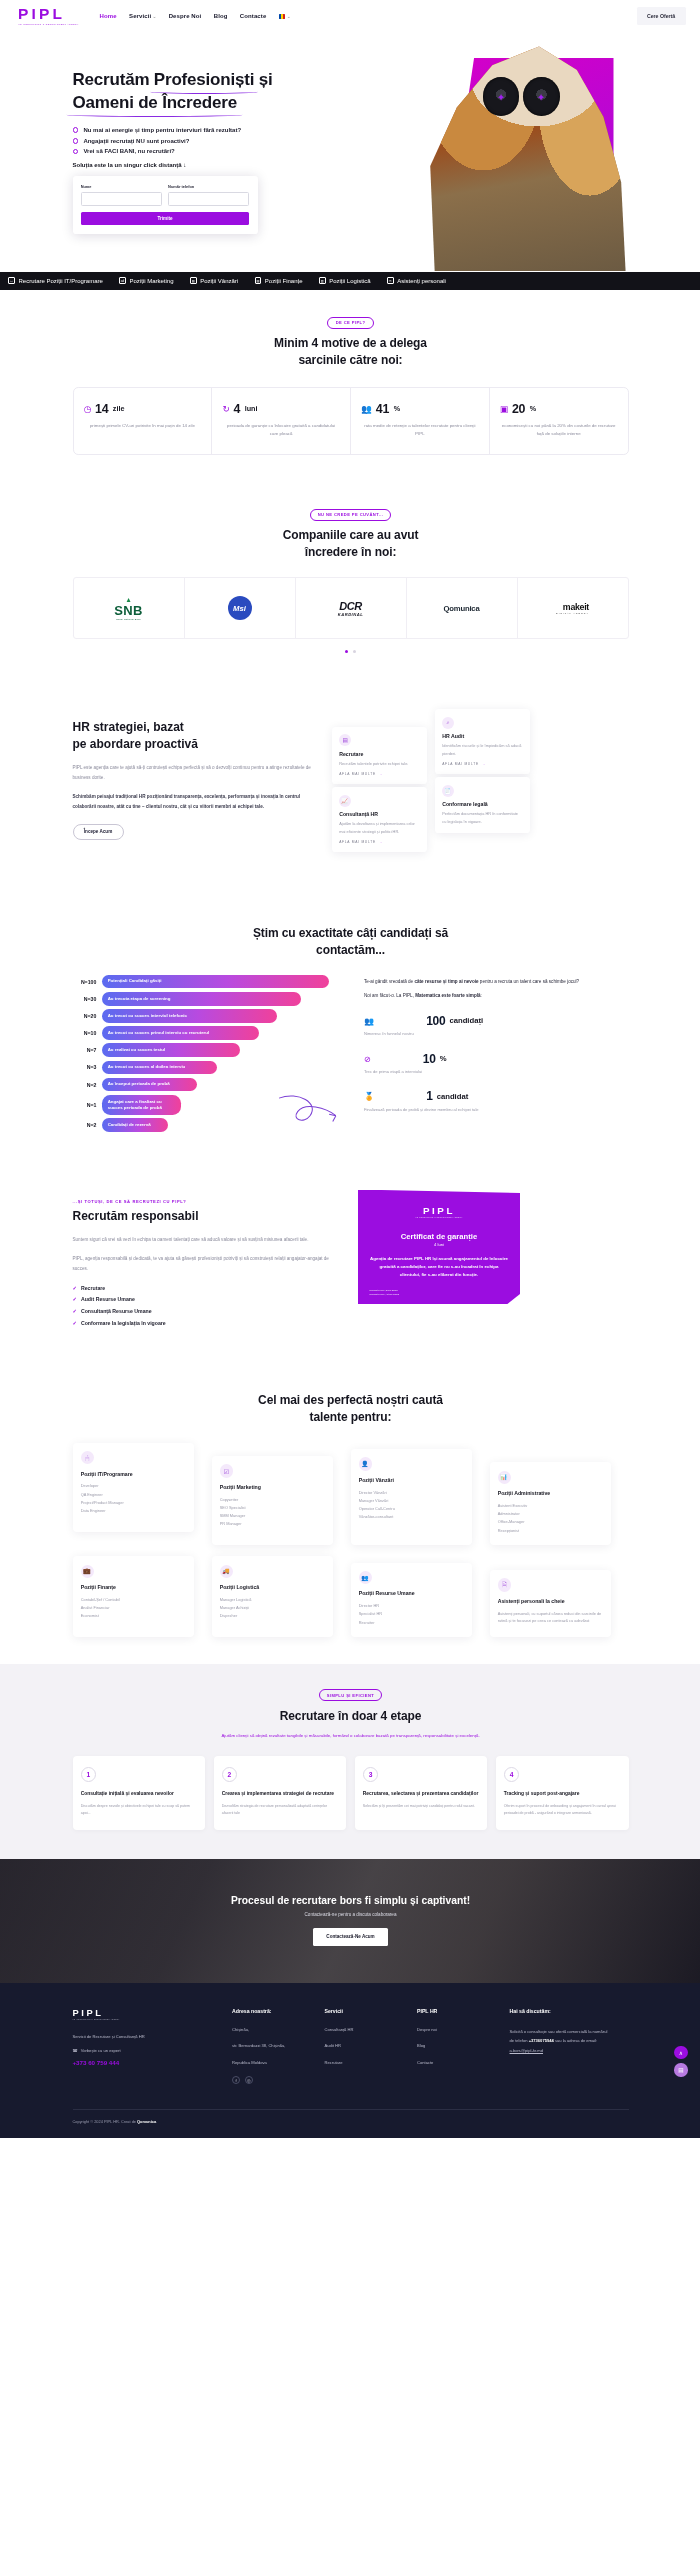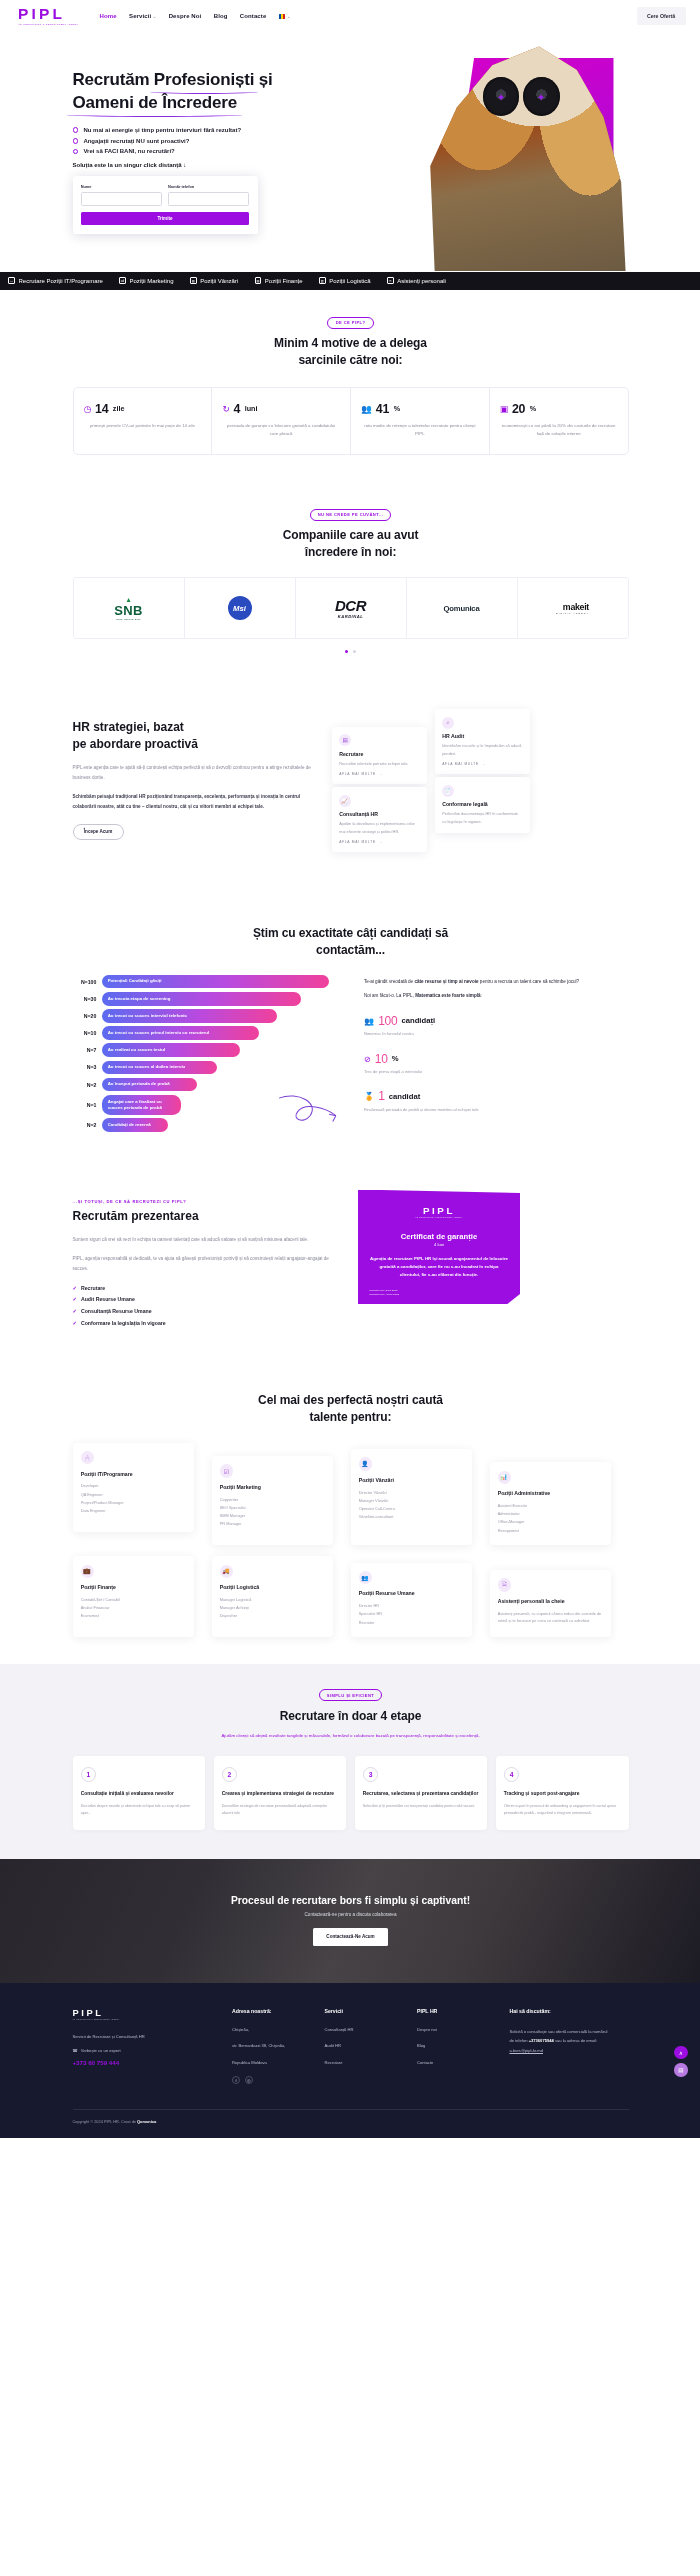--- a/index.html
+++ b/index.html
@@ -185,21 +185,21 @@
   .snb { text-align: center; color: #0d5e3a; }
   .snb-mark { font-size: 6.7px; color: #1a8a4a; }
   .snb-name { font-size: 13px; font-weight: 700; letter-spacing: 0.3px; }
   .snb-sub { font-size: 2.3px; letter-spacing: 0.2px; }
   .msi {
     width: 24px; height: 24px; border-radius: 50%; background: #2a4bbf;
     color: #fff; display: flex; align-items: center; justify-content: center;
     font-style: italic; font-weight: 700; font-size: 7.7px;
   }
   .dcr { text-align: center; color: #15151f; }
-  .dcr-m { font-size: 15px; font-weight: 800; font-style: italic; letter-spacing: -0.5px; }
+  .dcr-m { font-size: 11px; font-weight: 800; font-style: italic; letter-spacing: -0.5px; }
   .dcr-s { font-size: 4.1px; font-weight: 700; font-style: italic; letter-spacing: 0.5px; }
   .qom { font-size: 7.7px; font-weight: 600; color: #1b2530; letter-spacing: -0.2px; }
   .mkit { text-align: right; }
   .mkit-m { font-size: 8.8px; font-weight: 700; letter-spacing: -0.3px; color: #111; }
   .mkit-s { font-size: 2.3px; letter-spacing: 1px; color: #333; }
   .dots { margin-top: 7.2px; text-align: center; }
   .dot { display: inline-block; width: 3.1px; height: 3.1px; border-radius: 50%; background: #d8d4e0; margin: 0 1px; }
   .dot.on { background: #9b0de0; }
 
   
@@ -238,21 +238,21 @@
     border-radius: 8.2px; color: #fff; font-size: 4.4px; font-weight: 600;
     padding: 3.6px 6.2px; line-height: 1.45;
     background: linear-gradient(90deg,#5b6bf0,#b84ae0 55%,#f0419b);
   }
   .funnel-right { flex: 1; padding-top: 3.1px; }
   .fr-p { font-size: 4.6px; line-height: 1.75; color: #2b2b3c; margin-bottom: 6.2px; }
   .fr-p b { font-weight: 700; }
   .bigstat { margin-top: 13.4px; }
   .bigstat-top { display: flex; align-items: center; gap: 4.1px; }
   .bigstat .ic { color: #9b0de0; font-size: 8.2px; }
-  .bigstat .n { font-size: 12px; font-weight: 400; color: #ec4899; letter-spacing: -0.3px; }
+  .bigstat .n { font-size: 12px; font-weight: 700; color: #0f172a; letter-spacing: -0.3px; margin-left: 48px; }
   .bigstat .u { font-size: 7.7px; font-weight: 600; color: #15151f; }
   .bigstat .d { margin-top: 3.6px; font-size: 4.1px; color: #9a9aa9; line-height: 1.7; }
   .swoosh { position: absolute; right: 10.3px; bottom: 10.3px; }
 
   
   .eyebrow { font-size: 4.1px; font-weight: 700; letter-spacing: 0.6px; color: #9b0de0; }
   .checks { margin-top: 10.3px; }
   .checks li { list-style: none; font-size: 5.2px; font-weight: 600; color: #1d1d2c; margin-bottom: 5.7px; }
   .checks .ck { color: #9b0de0; margin-right: 4.1px; font-weight: 700; }
   .cert {
@@ -646,21 +646,21 @@
         </div>
       </div>
     </div>
   </div>
 </div>
 
 <div class="section">
   <div class="wrap twocol">
     <div class="col-left" style="width:268px;">
       <div class="eyebrow">...ȘI TOTUȘI, DE CE SĂ RECRUTEZI CU PIPL?</div>
-      <h2 class="h2l" style="margin-top:4.1px;">Recrutăm prezentarea</h2>
+      <h2 class="h2l" style="margin-top:4.1px;">Recrutăm responsabil</h2>
       <p class="para">Suntem siguri că vrei să vezi în echipa ta oameni talentați care să aducă valoare și să susțină misiunea afacerii tale.</p>
       <p class="para">PIPL, agenția responsabilă și dedicată, te va ajuta să găsești profesioniști potriviți și să construiești relații angajator-angajat de succes.</p>
       <ul class="checks">
         <li><span class="ck">✓</span><span>Recrutare</span></li>
         <li><span class="ck">✓</span><span>Audit Resurse Umane</span></li>
         <li><span class="ck">✓</span><span>Consultanță Resurse Umane</span></li>
         <li><span class="ck">✓</span><span>Conformare la legislația în vigoare</span></li>
       </ul>
     </div>
     <div class="cert">

